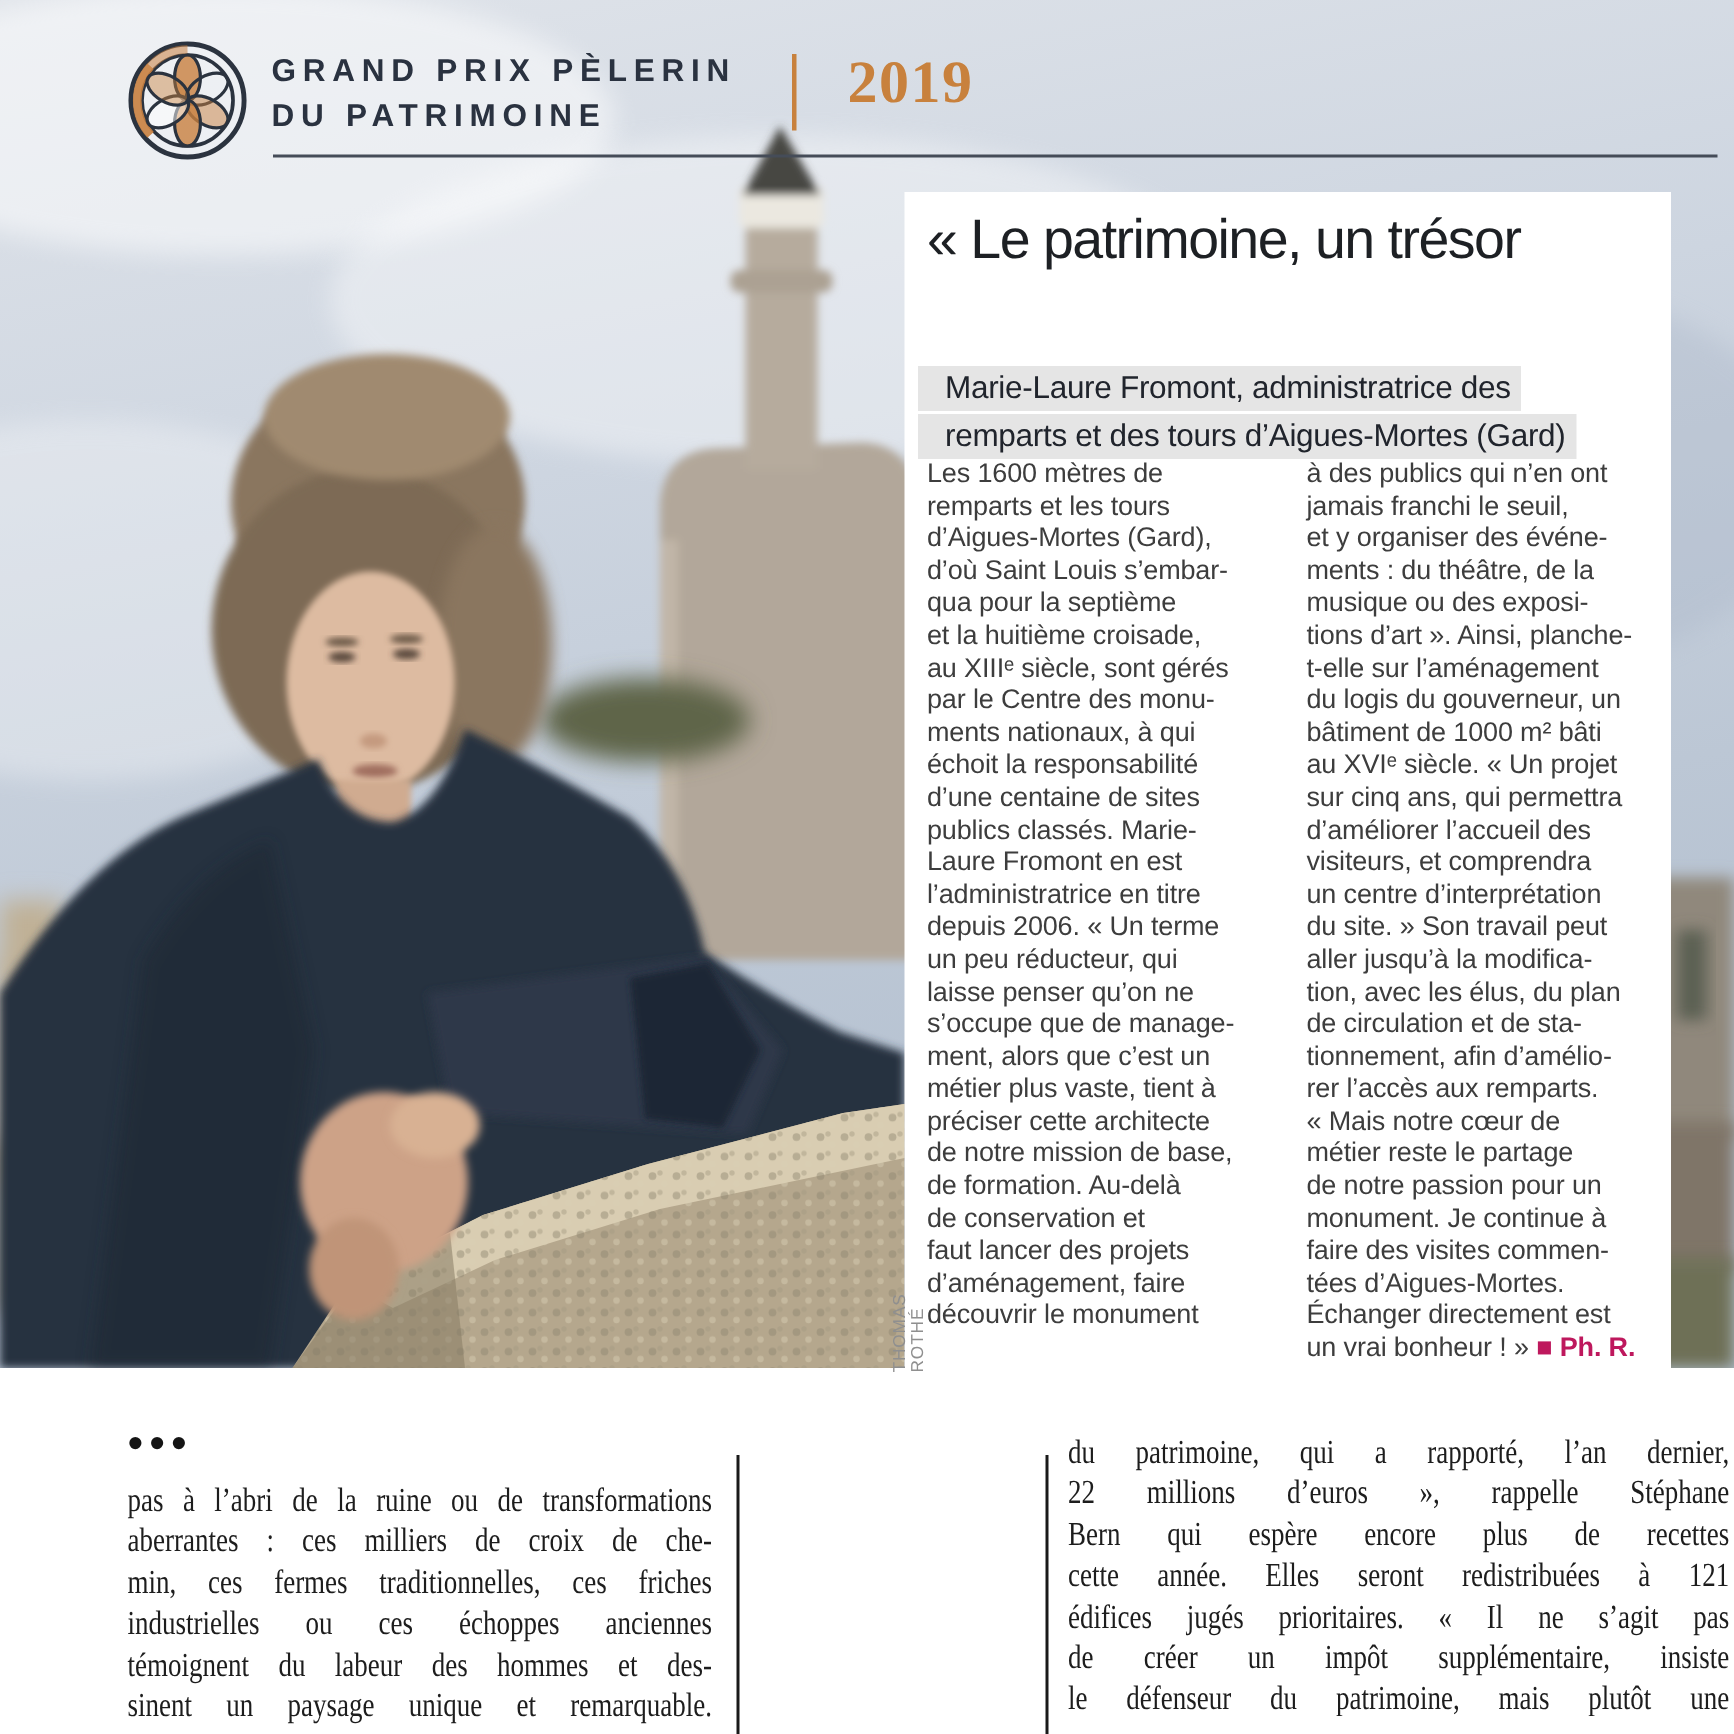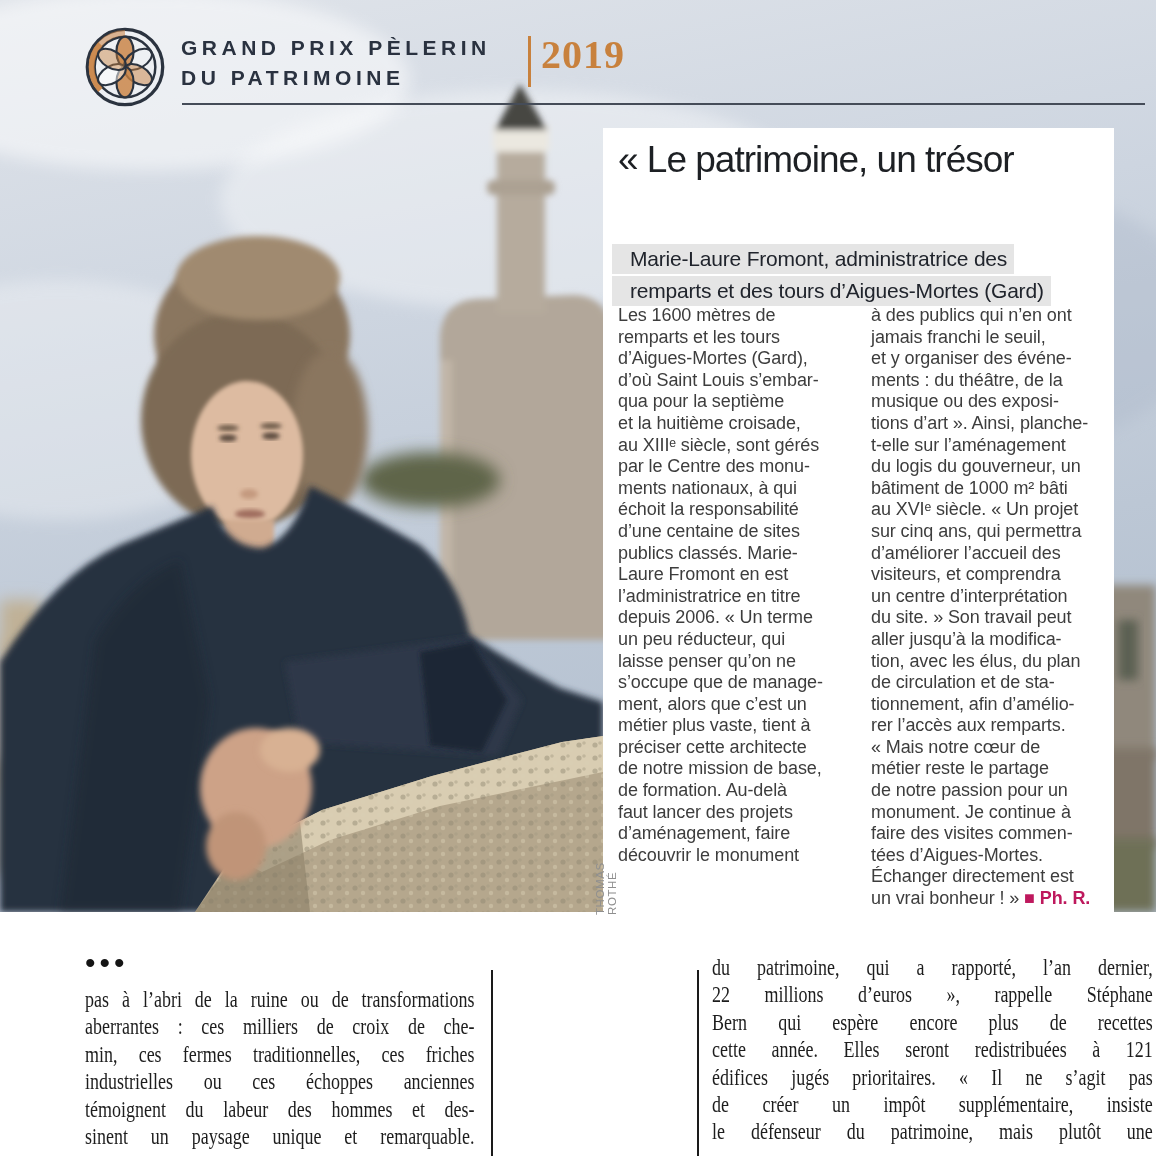--- a/index.html
+++ b/index.html
@@ -7,21 +7,21 @@
         font-family:"Liberation Sans",sans-serif;}
   
   .photo{position:absolute;left:0;top:0;width:1156px;height:912px;}
   .photo svg{display:block;}
   
   .masthead{position:absolute;left:0;top:0;width:1156px;height:120px;}
   .logo{position:absolute;left:84px;top:26px;width:82px;height:82px;}
   .brand{position:absolute;left:181px;top:33px;color:#2a3240;font-weight:700;
          font-size:21px;line-height:30px;letter-spacing:4.5px;white-space:nowrap;}
   .year-divider{position:absolute;left:528px;top:36px;width:3px;height:51px;background:#c8813d;}
-  .year{position:absolute;left:541px;top:31px;font-family:"Liberation Serif",serif;
+  .year{position:absolute;left:565px;top:31px;font-family:"Liberation Serif",serif;
         font-weight:700;font-size:40px;color:#c8813d;letter-spacing:1px;}
   .masthead-rule{position:absolute;left:182px;top:103px;width:963px;height:2px;background:#454c58;}
   
   .panel{position:absolute;left:603px;top:128px;width:511px;height:784px;background:#ffffff;overflow:hidden;}
   .title{position:absolute;left:15px;top:8px;margin:0;}
   .title-line{font-size:37px;line-height:48px;font-weight:400;letter-spacing:-1px;
               color:#1d2024;white-space:nowrap;}
   .subtitle{position:absolute;left:9px;top:116px;}
   .hl-line{margin-bottom:2px;white-space:nowrap;}
   .hl{display:inline-block;background:#e5e5e5;color:#20242c;font-weight:400;
@@ -200,20 +200,21 @@
         <div class="bl">l’administratrice en titre</div>
         <div class="bl">depuis 2006. « Un terme</div>
         <div class="bl">un peu réducteur, qui</div>
         <div class="bl">laisse penser qu’on ne</div>
         <div class="bl">s’occupe que de manage-</div>
         <div class="bl">ment, alors que c’est un</div>
         <div class="bl">métier plus vaste, tient à</div>
         <div class="bl">préciser cette architecte</div>
         <div class="bl">de notre mission de base,</div>
         <div class="bl">de formation. Au-delà</div>
+        <div class="bl">de conservation et</div>
         <div class="bl">faut lancer des projets</div>
         <div class="bl">d’aménagement, faire</div>
         <div class="bl">découvrir le monument</div>
       </div>
     <div class="col col-b">
       <div>
           <div class="bl">à des publics qui n’en ont</div>
           <div class="bl">jamais franchi le seuil,</div>
           <div class="bl">et y organiser des événe-</div>
           <div class="bl">ments : du théâtre, de la</div>

